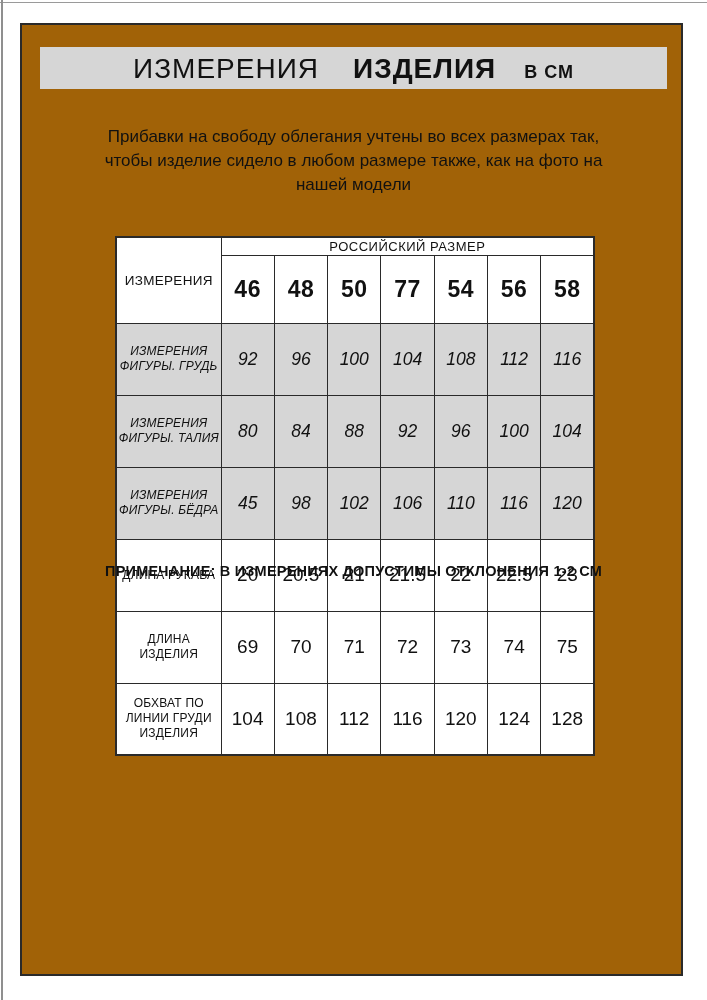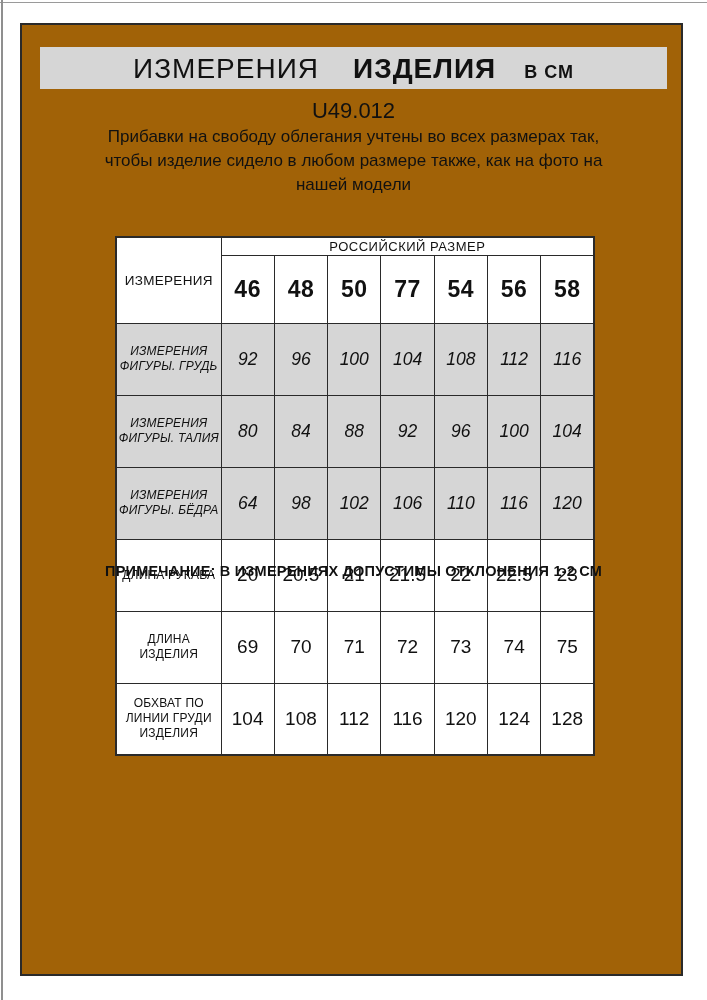--- a/index.html
+++ b/index.html
@@ -84,21 +84,20 @@
 <div class="scan-edge-left"></div>
 
 <div class="frame">
 
   <div class="title-bar">
     <span class="title-main">ИЗМЕРЕНИЯ</span>
     <span class="title-bold">ИЗДЕЛИЯ</span>
     <span class="title-unit">В СМ</span>
   </div>
 
-  <div class="article">U49.012</div>
 
   <div class="description">Прибавки на свободу облегания учтены во всех размерах так,
 чтобы изделие сидело в любом размере также, как на фото на
 нашей модели</div>
 
   <table class="size-table">
     <colgroup>
       <col class="label-col">
       <col class="size-col">
         <col class="size-col">
@@ -142,21 +141,21 @@
           <td class="value-cell">84</td>
           <td class="value-cell">88</td>
           <td class="value-cell">92</td>
           <td class="value-cell">96</td>
           <td class="value-cell">100</td>
           <td class="value-cell">104</td>
         </tr>
         <tr class="shaded">
           <th class="row-label">ИЗМЕРЕНИЯ
 ФИГУРЫ. БЁДРА</th>
-          <td class="value-cell">64</td>
+          <td class="value-cell">45</td>
           <td class="value-cell">98</td>
           <td class="value-cell">102</td>
           <td class="value-cell">106</td>
           <td class="value-cell">110</td>
           <td class="value-cell">116</td>
           <td class="value-cell">120</td>
         </tr>
         <tr>
           <th class="row-label">ДЛИНА РУКАВА</th>
           <td class="value-cell">20</td>

